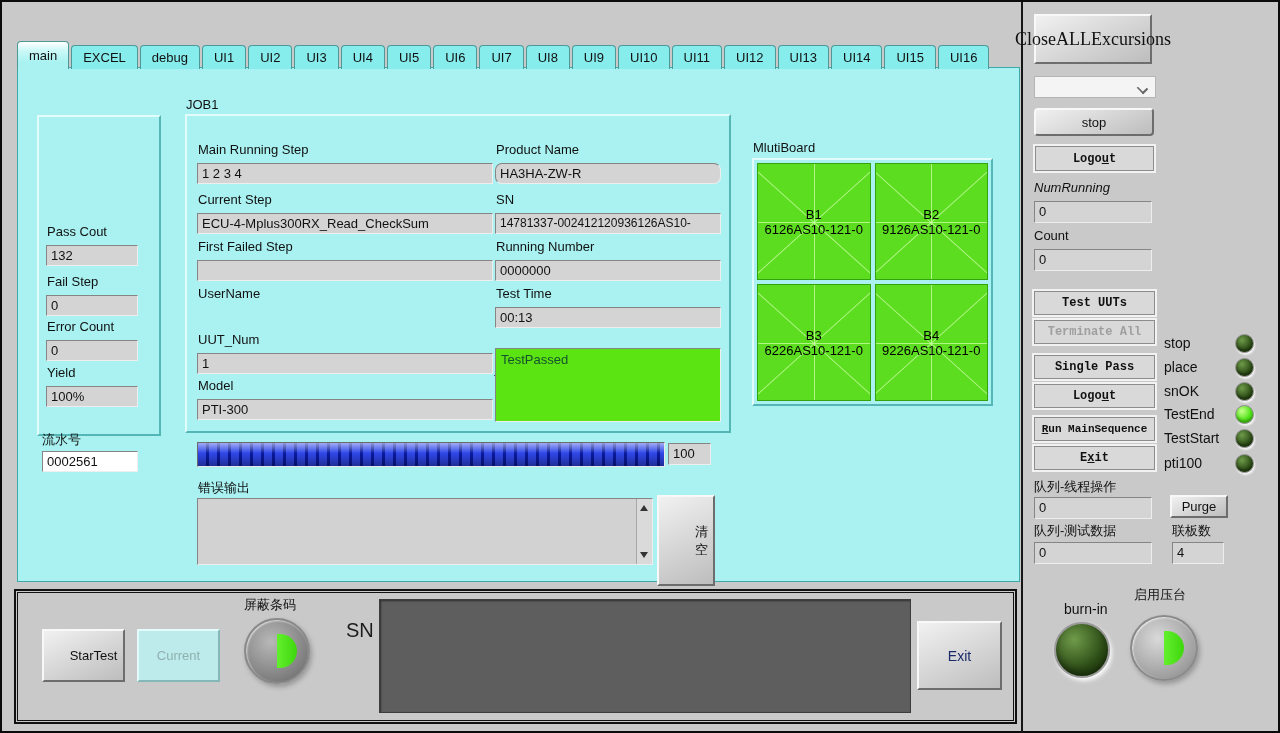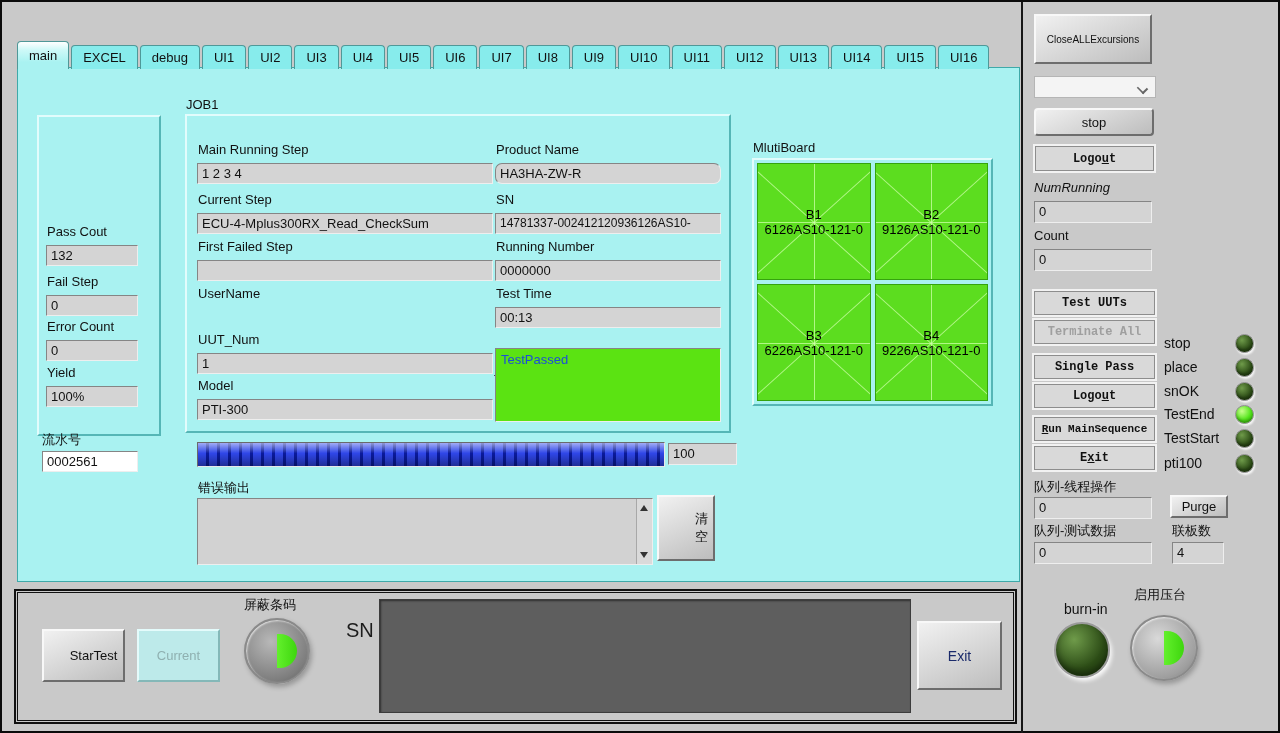--- a/index.html
+++ b/index.html
@@ -28,21 +28,21 @@
   #tabbar{position:absolute;left:15px;top:39px;display:flex;align-items:flex-end;z-index:3;}
   .tab{height:23px;background:#87ecec;border:1px solid #4f9898;border-bottom:none;
        border-radius:4px 4px 0 0;padding:0 11px;margin-right:2px;display:flex;align-items:center;
        font-size:13px;color:#111;cursor:pointer;}
   .tab.active{height:27px;background:linear-gradient(180deg,#ffffff,#cdf9f8 30%,#a9f2f1 75%);}
   
   #mainpanel{position:absolute;left:15px;top:65px;width:1001px;height:513px;background:#a9f2f1;
              border:1px solid #3fa9a9;}
   .groupbox{position:absolute;border:2px solid;border-color:#e2fcfc #55b6b6 #55b6b6 #e2fcfc;background:#a9f2f1;}
   .greenbox{position:absolute;background:#5be312;border:1px solid;border-color:#858585 #eeeeee #eeeeee #858585;
-            font-size:13px;color:#1d4ed8;padding:3px 5px;box-sizing:border-box;}
+            font-size:13px;color:#14532d;padding:3px 5px;box-sizing:border-box;}
   
   #progress-shell{position:absolute;left:195px;top:440px;width:468px;height:25px;background:#0a1a8e;
                   border:1px solid;border-color:#6a6a6a #e8e8e8 #e8e8e8 #6a6a6a;box-sizing:border-box;}
   #progress-fill{height:100%;width:0;
      background:linear-gradient(180deg,rgba(255,255,255,.55),rgba(255,255,255,0) 45%,rgba(0,0,0,.35)),
                 repeating-linear-gradient(90deg,#2f46e8 0 8px,#0a1a9e 8px 11px);}
   
   #err-box{position:absolute;left:195px;top:496px;width:456px;height:67px;background:#d2d2d2;
            border:1px solid;border-color:#858585 #eeeeee #eeeeee #858585;box-sizing:border-box;}
   #err-scroll{position:absolute;right:0;top:0;width:15px;height:100%;background:#dadada;border-left:1px solid #a8a8a8;}
@@ -153,31 +153,31 @@
   <div class="lbl" style="left:494px;top:237px;">Running Number</div>
   <div class="field" style="left:493px;top:258px;width:226px;height:21px;">0000000</div>
   <div class="lbl" style="left:494px;top:284px;">Test Time</div>
   <div class="field" style="left:493px;top:305px;width:226px;height:21px;">00:13</div>
   <div class="lbl" style="left:492px;top:330px;margin-top:40px;">Test State</div>
   <div class="greenbox" style="left:493px;top:346px;width:226px;height:74px;">TestPassed</div>
 
   <div id="progress-shell">
     <div id="progress-fill" style="width: 100%;"></div>
   </div>
-  <div class="field" style="left:666px;top:441px;width:69px;height:22px;">100</div>
+  <div class="field" style="left:666px;top:441px;width:43px;height:22px;">100</div>
 
   <div class="lbl" style="left:196px;top:477px;">错误输出</div>
   <div id="err-box">
     <div style="padding:3px 18px 3px 5px;font-size:12px;color:#111;"></div>
     <div id="err-scroll">
       <div class="scr-arrow scr-up"></div>
       <div class="scr-arrow scr-down"></div>
     </div>
   </div>
-  <div class="btn3d" style="left:655px;top:493px;width:58px;height:66px;padding-left:36px;">清空</div>
+  <div class="btn3d" style="left:655px;top:493px;width:58px;height:91px;padding-left:36px;">清空</div>
 
   <div class="lbl" style="left:751px;top:138px;">MlutiBoard</div>
   <div id="mb-box">
     <div class="tile">
       <div class="ln v"></div>
         <div class="ln h"></div>
       <div class="ln d1"></div>
         <div class="ln d2"></div>
       <div class="tname">B1</div>
       <div class="tsn">6126AS10-121-0</div>
@@ -204,21 +204,21 @@
       <div class="ln d1"></div>
         <div class="ln d2"></div>
       <div class="tname">B4</div>
       <div class="tsn">9226AS10-121-0</div>
     </div>
   </div>
 
   <div id="divider"></div>
 
   <div id="rightpanel">
-    <div class="btn3d" style="left:10px;top:12px;width:118px;height:50px;font-size:10px;">CloseALLExcursions</div>
+    <div class="btn3d" style="left:10px;top:12px;width:118px;height:50px;font-size:18px;font-family:Liberation Serif, serif;">CloseALLExcursions</div>
     <div id="dropdown" style="left:10px;top:74px;width:120px;height:20px;">
       <span style="padding-left:5px;font-size:12px;"></span>
       <span class="chev"></span>
     </div>
     <div class="btn3d rounded" style="left:10px;top:106px;width:120px;height:28px;">stop</div>
     <div class="btnflat" style="left:11px;top:144px;width:119px;height:25px;">
       <span>Logo</span>
         <span class="mn">u</span>
         <span>t</span>
     </div>

